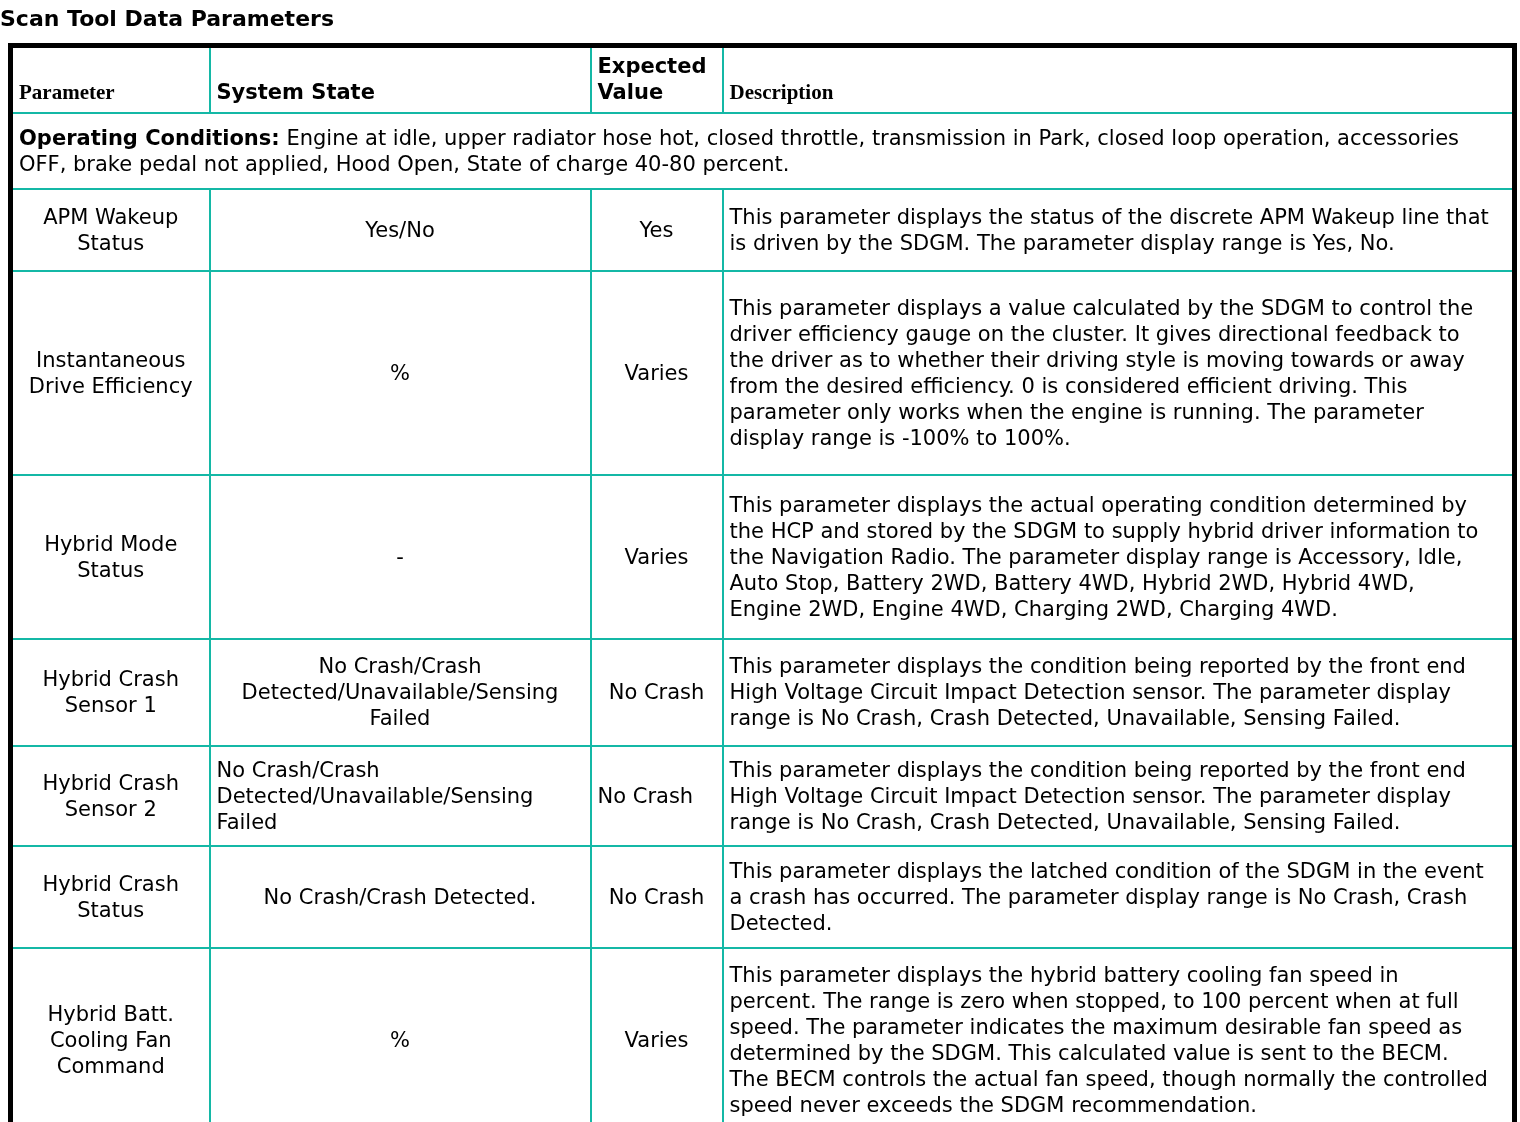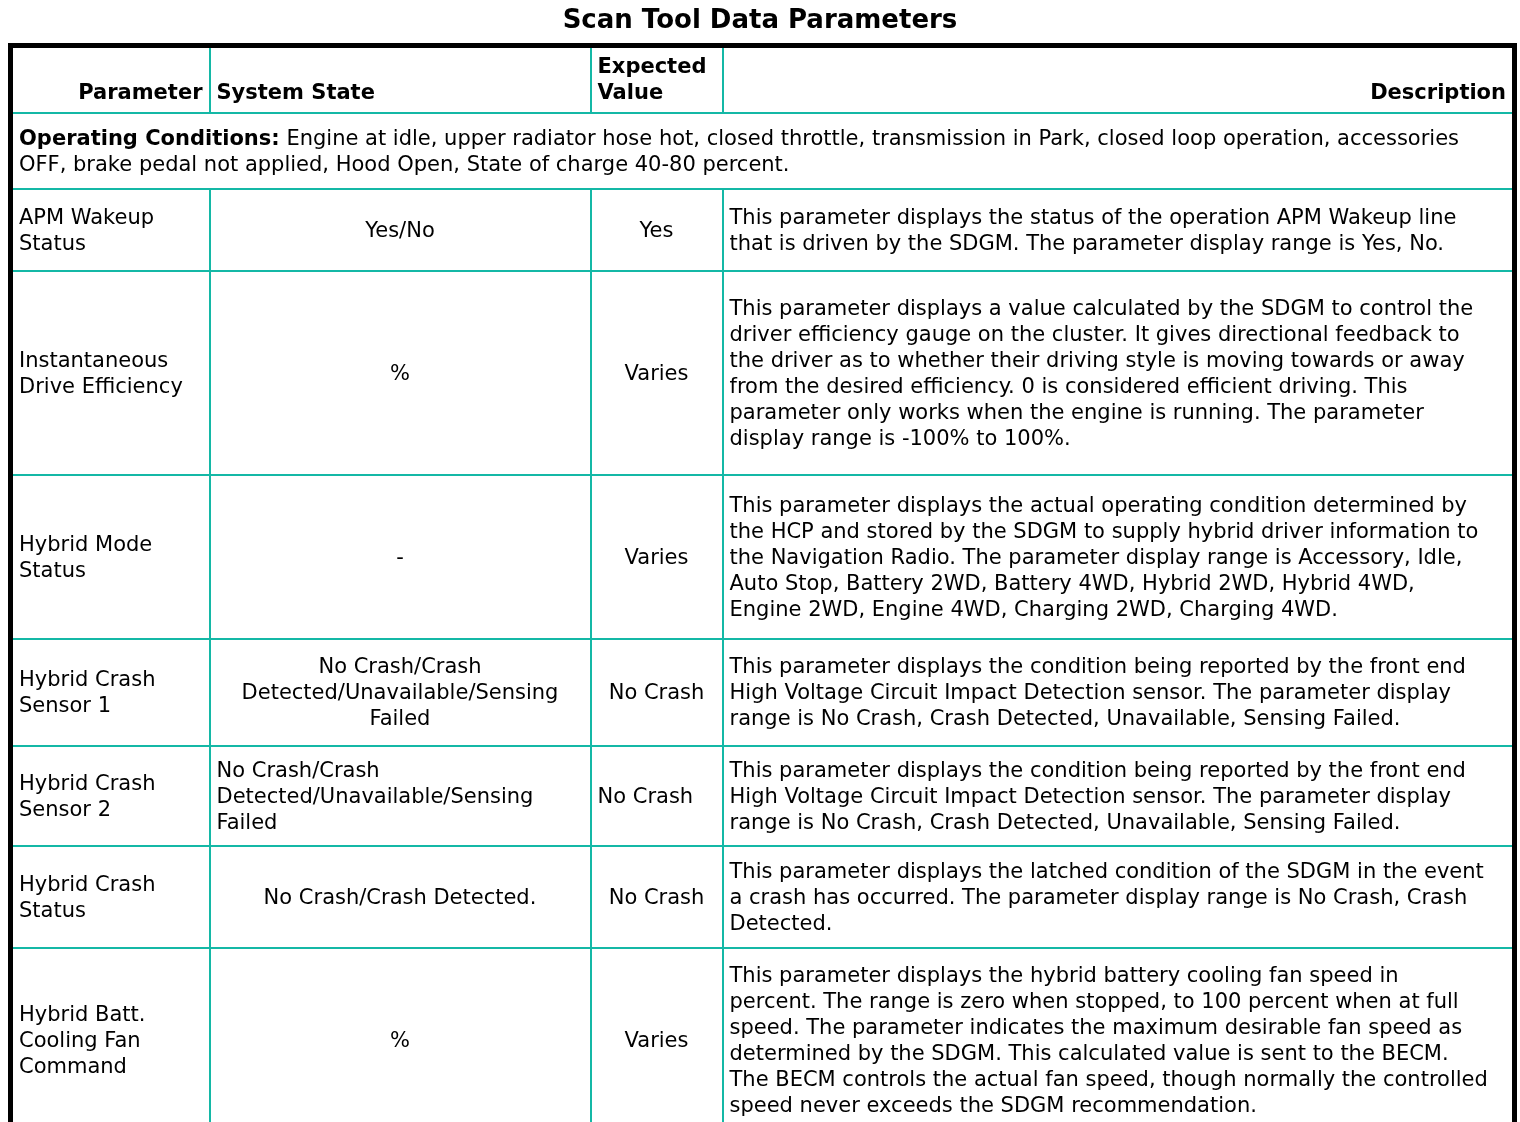--- a/index.html
+++ b/index.html
@@ -8,22 +8,22 @@
     background: #ffffff;
     width: 1520px;
   }
   body {
     font-family: "DejaVu Sans", sans-serif;
     color: #000000;
     -webkit-font-smoothing: none;
   }
   .page-title {
     width: 1520px;
-    text-align: center;
-    font-size: 26px;
+    text-align: left;
+    font-size: 22px;
     font-weight: bold;
     line-height: 26px;
     margin-top: 6px;
   }
   table.scan-table {
     border-collapse: collapse;
     table-layout: fixed;
     width: 1504px;
     margin: 11px 0 0 8px;
     border: 5px solid #000;
@@ -37,33 +37,33 @@
     box-sizing: border-box;
     overflow: hidden;
   }
   
   tr.hdr-row td {
     font-weight: bold;
     vertical-align: bottom;
     padding-bottom: 7px;
     height: 67px;
   }
-  td.hdr-center { text-align: right; }
+  td.hdr-center { text-align: left; font-family: Liberation Serif, serif; }
   td.hdr-left   { text-align: left; }
   
   tr.opcond-row td {
     height: 76px;
     text-align: left;
     vertical-align: middle;
     padding: 2px 10px 2px 6px;
   }
   .opcond-label { font-weight: bold; }
   
   td.param-cell {
-    text-align: left;
+    text-align: center;
     padding: 14px 6px;
   }
   td.state-cell, td.expected-cell { text-align: center; }
   td.state-cell.left-align, td.expected-cell.left-align { text-align: left; }
   td.desc-cell {
     text-align: left;
     padding: 2px 22px 2px 6px;
   }
   tr.r1 td { height: 64px; }
   tr.r2 td { height: 204px; }
@@ -95,21 +95,21 @@
   </tr>
 
   <tr class="opcond-row">
     <td colspan="4"><span class="opcond-label">Operating Conditions:</span><span> Engine at idle, upper radiator hose hot, closed throttle, transmission in Park, closed loop operation, accessories OFF, brake pedal not applied, Hood Open, State of charge 40-80 percent.</span></td>
   </tr>
 
   <tr class="r1">
     <td class="param-cell">APM Wakeup Status</td>
     <td class="state-cell">Yes/No</td>
     <td class="expected-cell">Yes</td>
-    <td class="desc-cell">This parameter displays the status of the operation APM Wakeup line that is driven by the SDGM. The parameter display range is Yes, No.</td>
+    <td class="desc-cell">This parameter displays the status of the discrete APM Wakeup line that is driven by the SDGM. The parameter display range is Yes, No.</td>
   </tr>
 
   <tr class="r2">
     <td class="param-cell">Instantaneous Drive Efficiency</td>
     <td class="state-cell">%</td>
     <td class="expected-cell">Varies</td>
     <td class="desc-cell">This parameter displays a value calculated by the SDGM to control the driver efficiency gauge on the cluster. It gives directional feedback to the driver as to whether their driving style is moving towards or away from the desired efficiency. 0 is considered efficient driving. This parameter only works when the engine is running. The parameter display range is -100% to 100%.</td>
   </tr>
 
   <tr class="r3">

